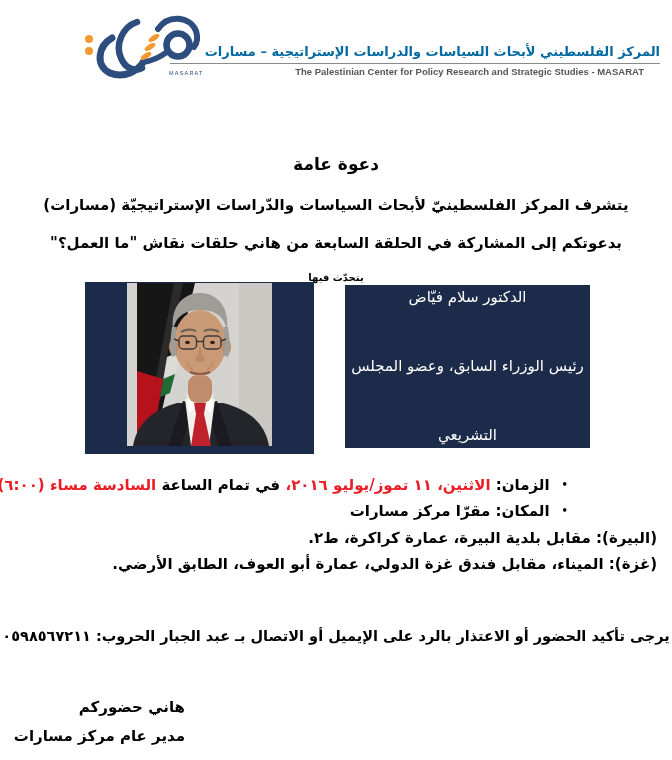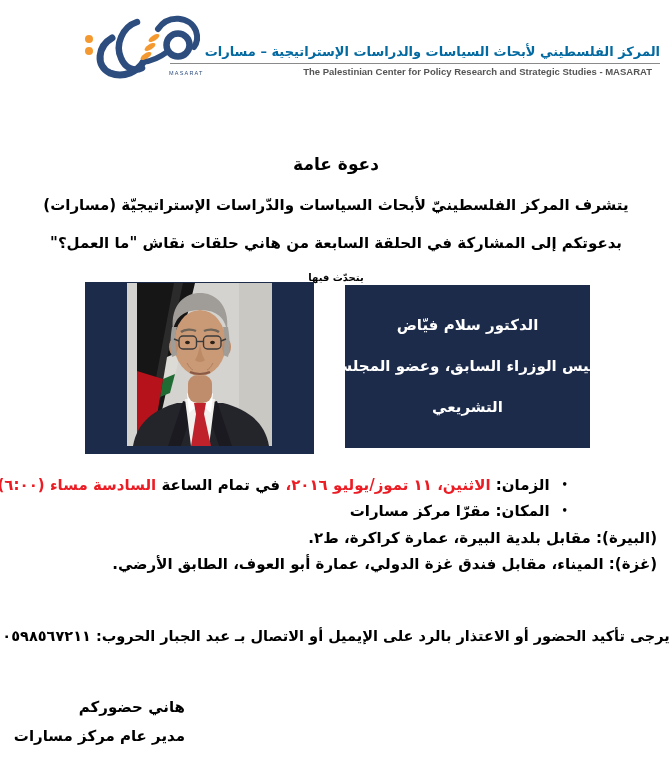--- a/index.html
+++ b/index.html
@@ -9,37 +9,37 @@
   }
   .page{position:relative;width:672px;height:760px;overflow:hidden;background:#fff;}
   .abs{position:absolute;}
   .ar{direction:rtl;unicode-bidi:plaintext;font-weight:bold;}
   .center{left:0;width:672px;text-align:center;margin-top:24px;}
   .nowrap{white-space:nowrap;}
 
   
   .org-ar{top:44px;right:12px;font-size:13px;color:#0369a1;font-weight:bold;direction:rtl;white-space:nowrap;}
   .org-rule{top:63px;left:170px;width:490px;height:0;border-top:1.5px solid #8a8a8a;}
-  .org-en{top:66px;right:20px;font-size:9.5px;color:#555;font-weight:bold;
+  .org-en{top:66px;right:28px;font-size:9.5px;color:#555;font-weight:bold;
           font-family:"Liberation Sans",sans-serif;white-space:nowrap;}
   .logo{left:82px;top:12px;}
 
   
   .title{top:130px;font-size:17px;font-weight:bold;}
   .p1{top:172px;font-size:15px;font-weight:bold;}
   .p2{top:210px;font-size:15px;font-weight:bold;}
   .p3{top:248px;font-size:10px;font-weight:bold;}
 
   
   .photo-wrap{left:85px;top:282px;width:229px;height:172px;background:#1d2b4b;}
   .photo{position:absolute;left:42px;top:1px;}
   .speaker-box{
     left:345px;top:285px;width:245px;height:163px;background:#1d2b4b;
     display:flex;flex-direction:column;justify-content:center;align-items:center;
-    color:#fff;font-weight:bold;font-size:15px;text-align:center;direction:rtl;
+    color:#fff;font-weight:normal;font-size:15px;text-align:center;direction:rtl;gap:28px;
   }
   .speaker-box .ln{line-height:41px;white-space:nowrap;}
 
   
   .blt-line{direction:rtl;font-size:15px;font-weight:bold;white-space:nowrap;}
   .blt{font-size:10px;vertical-align:2px;margin-left:12px;}
   .b1{top:476px;right:104px;}
   .b2{top:502px;right:104px;}
   .loc1{top:529px;right:15px;direction:rtl;font-size:15px;font-weight:bold;white-space:nowrap;}
   .loc2{top:555px;right:15px;direction:rtl;font-size:15px;font-weight:bold;white-space:nowrap;}

